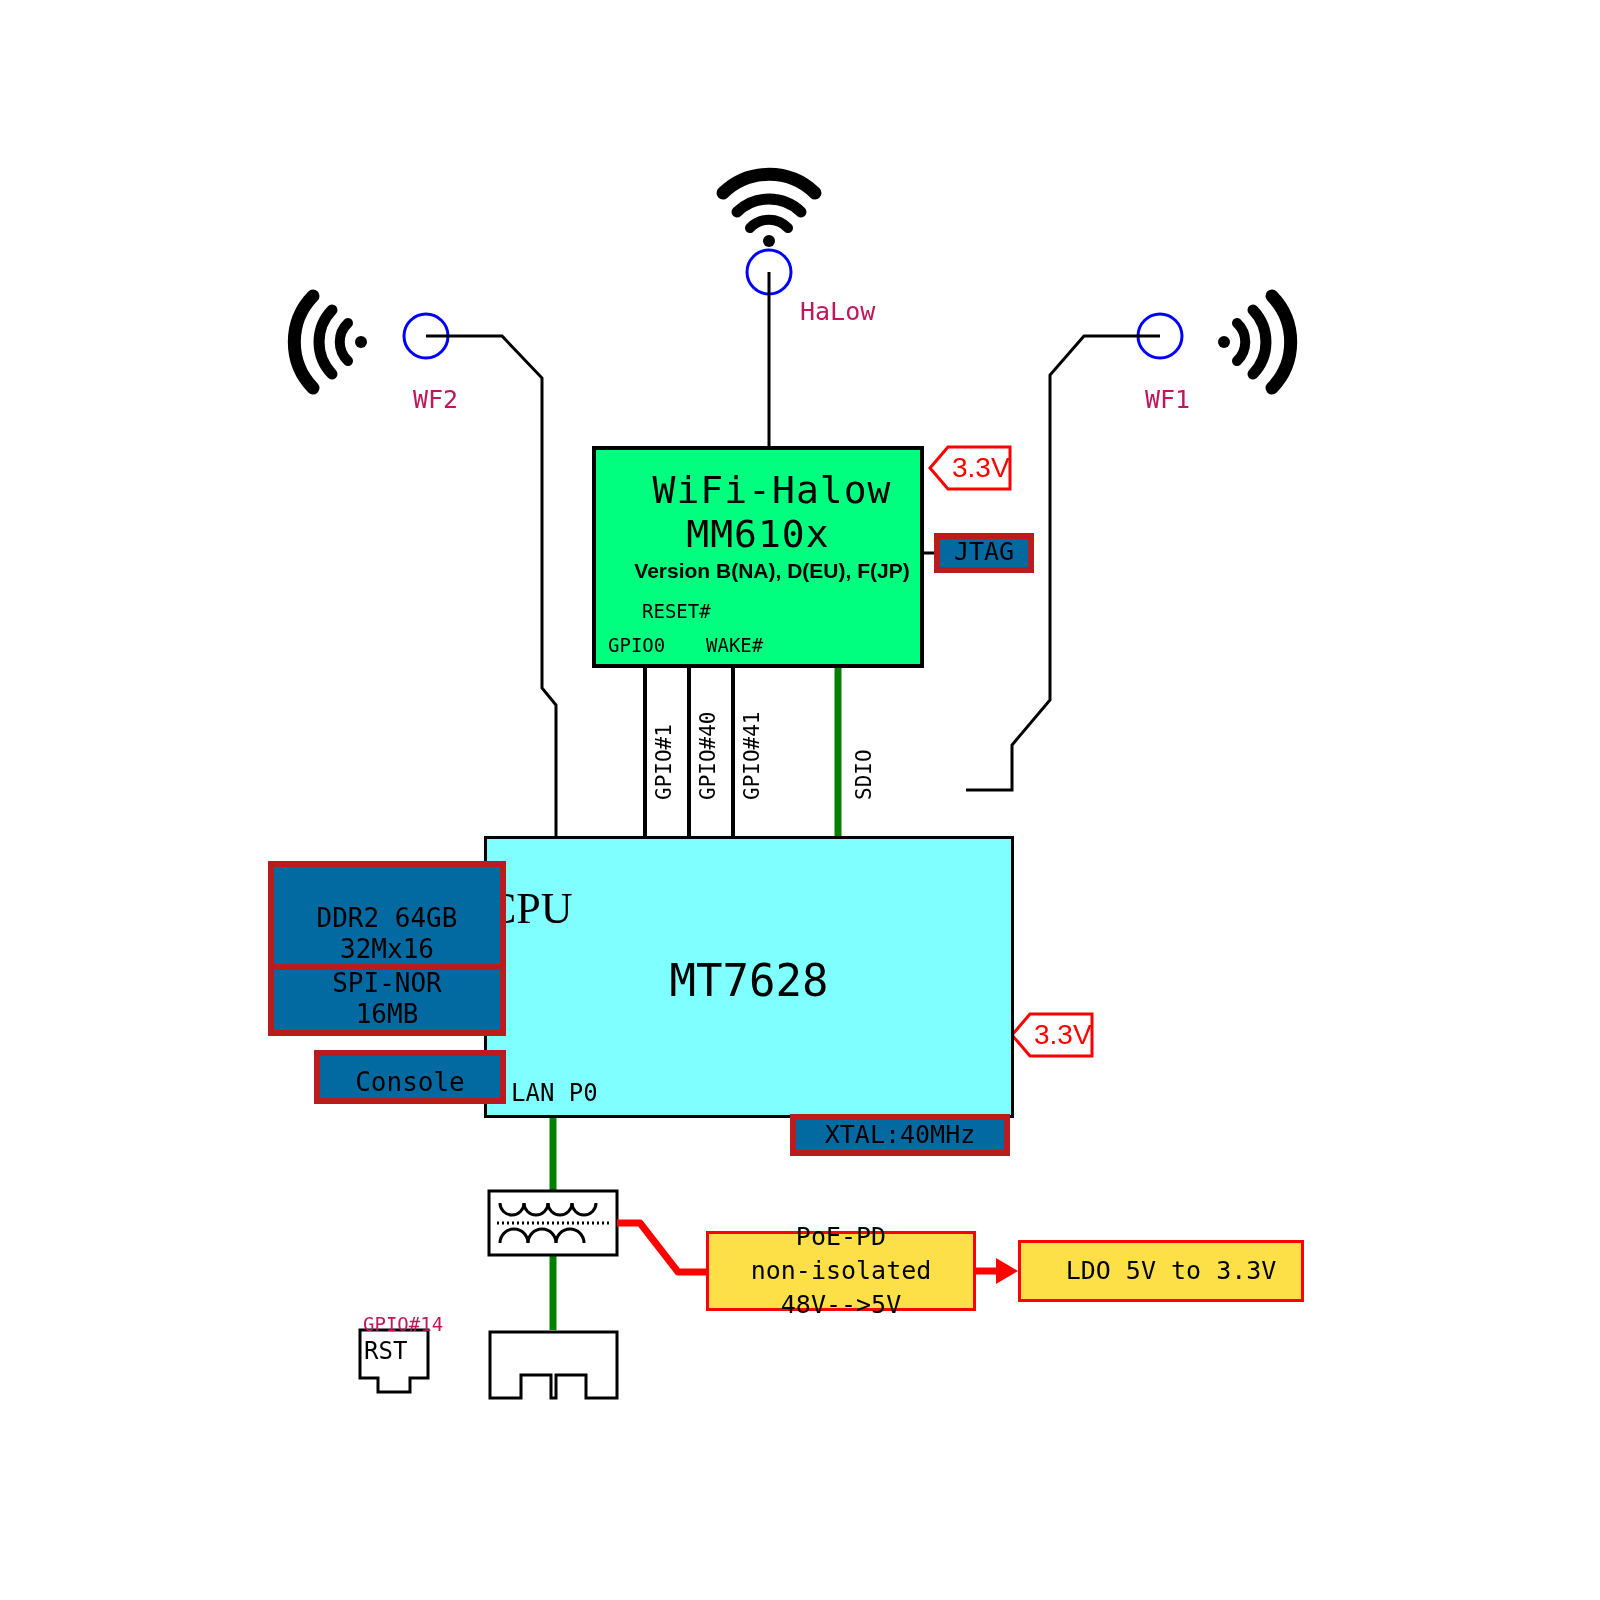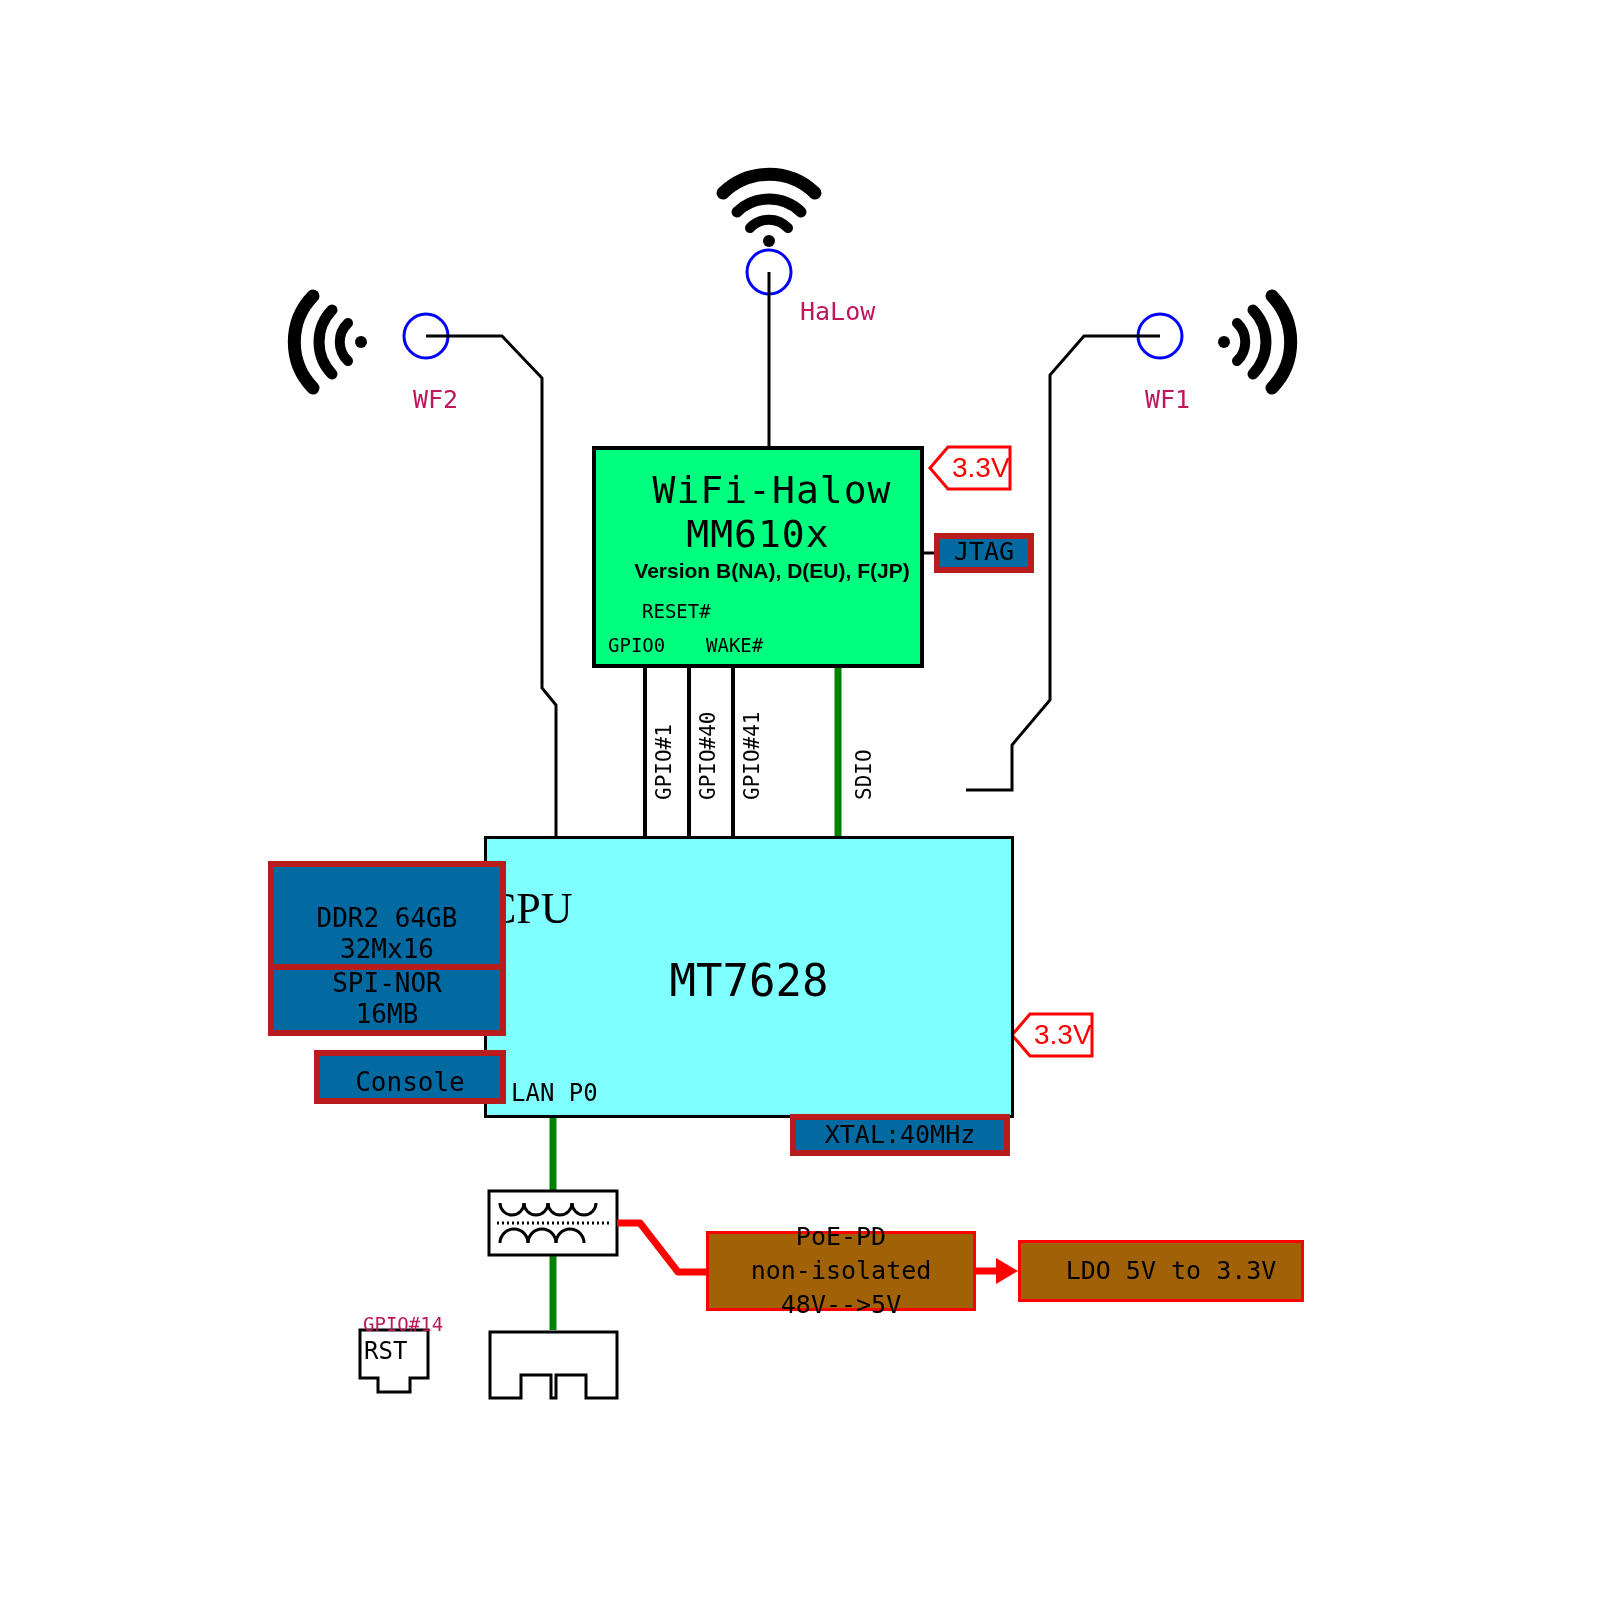--- a/index.html
+++ b/index.html
@@ -106,21 +106,21 @@
   }
   #ddr2-box    { left: 268px; top: 838px; width: 238px; height: 110px; margin-top: 23px; }
   #spinor-box  { left: 268px; top: 964px; width: 238px; height: 72px; }
   #console-box { left: 314px; top: 1050px; width: 192px; height: 54px; }
   #jtag-box    { left: 934px; top: 533px; width: 100px; height: 40px; font-size: 25px; }
   #xtal-box    { left: 790px; top: 1114px; width: 220px; height: 42px; font-size: 25px; }
 
   .rbox {
     position: absolute;
     box-sizing: border-box;
-    background: #a16207;
+    background: #fde047;
     border: 3px solid #ff0000;
     display: flex; flex-direction: column;
     align-items: center; justify-content: center;
     font-size: 25px; line-height: 1.35;
     color: #000000;
     font-family: "DejaVu Sans Mono", monospace;
   }
   #poe-box { left: 706px; top: 1231px; width: 270px; height: 80px; }
   #ldo-box { left: 1018px; top: 1240px; width: 286px; height: 62px; padding-left: 20px; }
 

